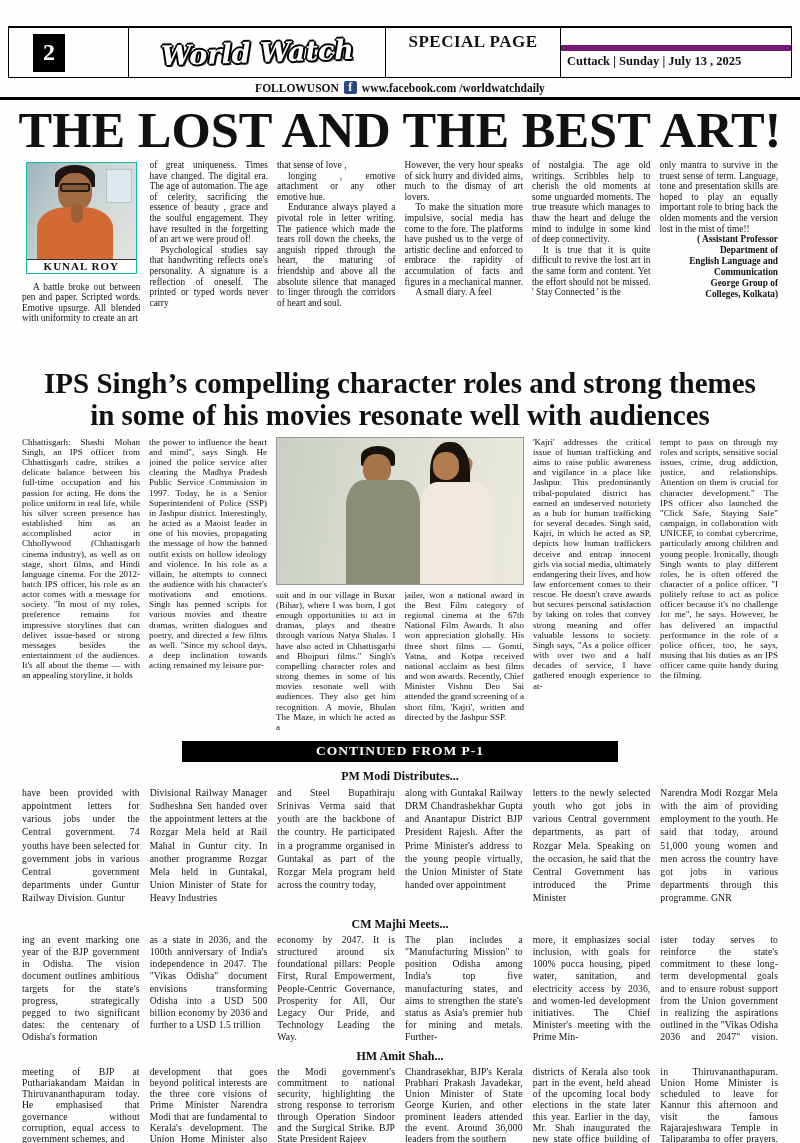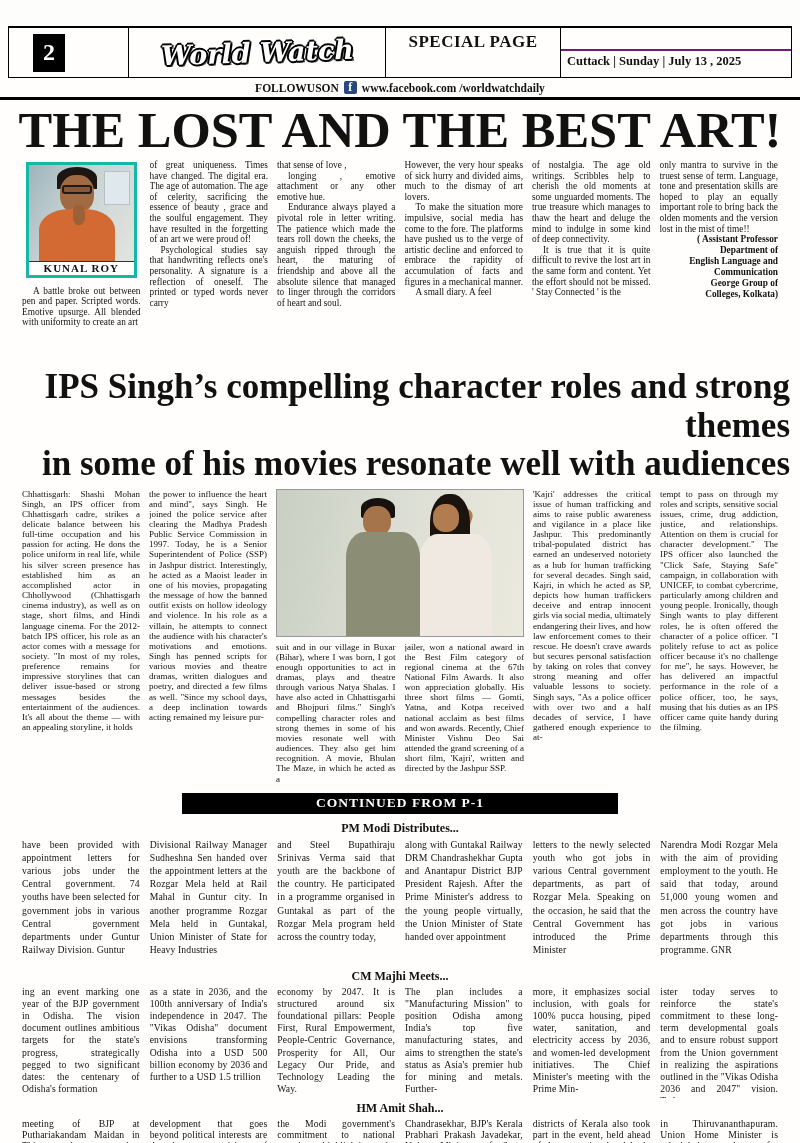--- a/index.html
+++ b/index.html
@@ -21,43 +21,43 @@
   .logo-cell { flex:1; display:flex; align-items:center; justify-content:center; border-right:1px solid #000; }
   .logo {
     font-family:"DejaVu Serif", serif; font-weight:bold; font-style:italic;
     font-size:27px; letter-spacing:0px; color:#fff; white-space:nowrap; transform:rotate(-2deg);
     text-shadow:-2px 0 #000, 2px 0 #000, 0 -2px #000, 0 2px #000,
                 -1px -1px #000, 1px 1px #000, -1px 1px #000, 1px -1px #000, 2px 2px 0 #444;
   }
   .special-cell { width:175px; border-right:1px solid #000; display:flex; align-items:flex-start; justify-content:center; padding-top:4px;
     font-weight:bold; font-size:17px; letter-spacing:0.5px; }
   .date-cell { width:230px; display:flex; flex-direction:column; justify-content:flex-end; }
-  .date-line { border-top:2px solid #701a75; font-weight:bold; font-size:12.5px; padding:3px 4px 8px 6px; white-space:nowrap; }
+  .date-line { border-top:6px solid #701a75; font-weight:bold; font-size:12.5px; padding:3px 4px 8px 6px; white-space:nowrap; }
   .follow-row { margin:0 8px; display:flex; align-items:center; justify-content:center; gap:5px; height:19px;
     font-size:11.5px; font-weight:bold; }
   .fb-icon { display:inline-flex; width:13px; height:13px; background:#29487d; color:#fff;
     align-items:flex-end; justify-content:center; font-size:12px; font-weight:bold; border-radius:2px; line-height:13px; }
   .thick-rule { margin:0 0; border-top:3px solid #000; }
 
   
   .headline1 { text-align:center; font-weight:bold; font-size:51px; letter-spacing:0px;
     line-height:1.02; padding:4px 6px 2px; white-space:nowrap; transform:scaleX(0.99); }
-  .headline2 { text-align:right; font-weight:bold; font-size:35px; line-height:1.1; padding:3px 10px 5px; }
+  .headline2 { text-align:center; font-weight:bold; font-size:29px; line-height:1.1; padding:3px 10px 5px; }
 
   
   .art-row { display:flex; gap:9px; padding:0 22px; text-align:justify; }
   .art-row .col { flex:1 1 0; overflow:hidden; }
   .art1 { height:205px; font-size:9.3px; line-height:10.6px; margin-top:2px; }
   .art2 { height:298px; font-size:9px; line-height:10.15px; margin-bottom:4px; }
   .art-row p { text-align:justify; }
   .art-row p.ind { text-indent:11px; }
   .byline p { text-align:right; font-weight:bold; line-height:11px; }
 
   
-  .photo1-frame { border:3px solid #14b8a6; margin:2px 4px 8px; }
+  .photo1-frame { border:1px solid #14b8a6; margin:2px 4px 8px; }
   .photo1 { position:relative; height:96px; overflow:hidden;
     background:linear-gradient(120deg,#9fb4bd 0%,#c9d4d4 45%,#e3e4de 100%); }
   .p1-window { position:absolute; right:4px; top:6px; width:26px; height:34px; background:#dfe8ec; border:1px solid #b6c2c6; }
   .p1-hair { position:absolute; left:28px; top:2px; width:40px; height:22px; background:#1c1512; border-radius:50% 50% 0 0; }
   .p1-face { position:absolute; left:31px; top:10px; width:34px; height:38px; background:#a06a42; border-radius:45%; }
   .p1-glasses { position:absolute; left:33px; top:20px; width:30px; height:9px;
     border:2px solid #221a14; border-radius:3px; background:rgba(60,40,30,.25); }
   .p1-shirt { position:absolute; left:10px; top:44px; width:76px; height:52px; background:#d46a33; border-radius:40% 40% 0 0; }
   .p1-hand { position:absolute; left:44px; top:40px; width:12px; height:20px; background:#9c6137; border-radius:40%; }
   .photo1-caption { border-top:1px solid #333; text-align:center; font-weight:bold;

